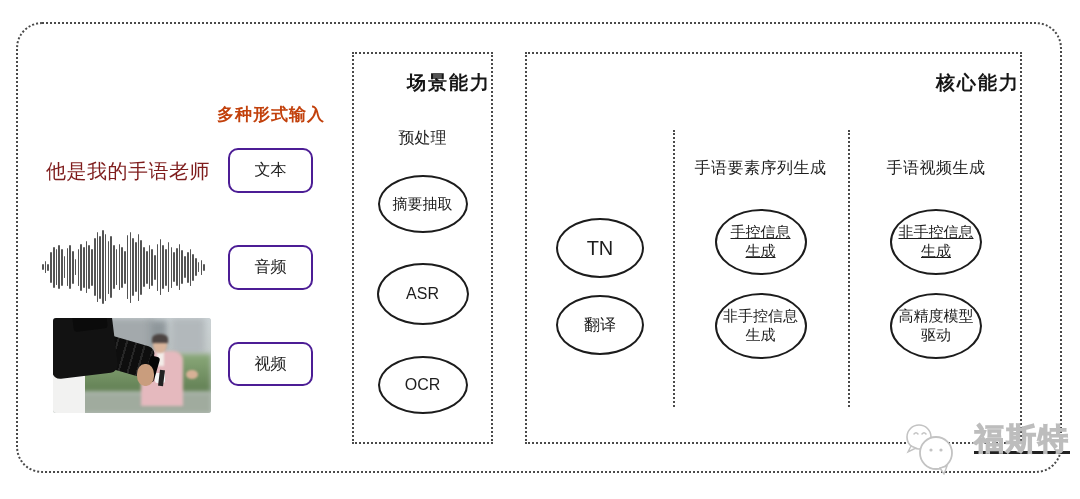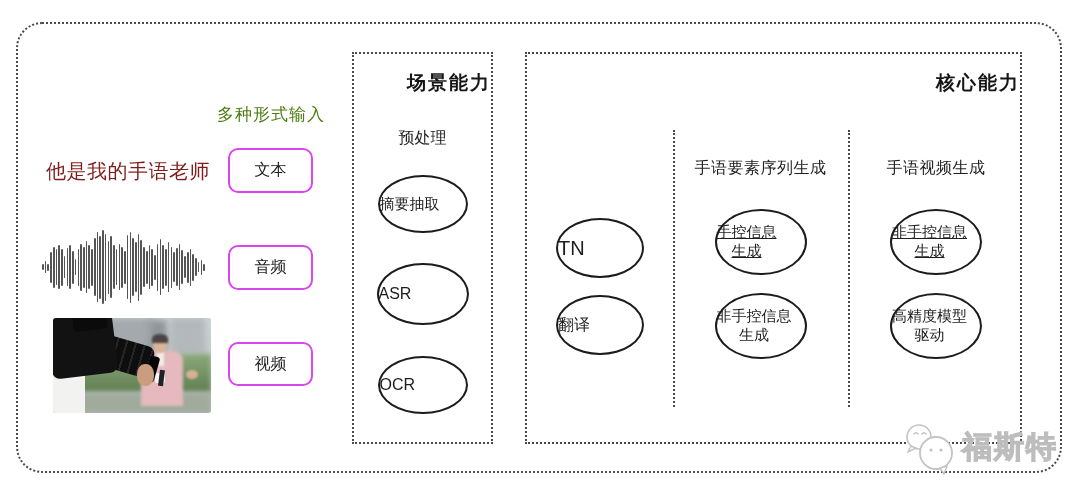--- a/index.html
+++ b/index.html
@@ -16,29 +16,29 @@
   .outer-frame {
     position:absolute; left:16px; top:22px;
     width:1046px; height:451px;
     border:2px dotted #4a4a4a;
     border-radius:26px;
   }
 
   
   .multi-input-label {
     position:absolute; left:217px; top:103px;
-    font-size:17px; font-weight:normal; letter-spacing:1px; color:#4d7c0f;
+    font-size:17px; font-weight:bold; letter-spacing:1px; color:#c2410c;
   }
   .sample-sentence {
     position:absolute; left:46px; top:158px;
     font-size:20px; letter-spacing:0.5px; color:#7f1d1d;
   }
   .input-box {
     position:absolute; left:228px; width:85px;
-    border:2px solid #d946ef; border-radius:10px; background:#fff;
+    border:2px solid #4c1d95; border-radius:10px; background:#fff;
     display:flex; align-items:center; justify-content:center;
     font-size:16px; color:#1d1d1d;
   }
   .input-box.text  { top:148px; height:45px; }
   .input-box.audio { top:245px; height:45px; }
   .input-box.video { top:342px; height:44px; }
 
   .waveform {
     position:absolute; left:42px; top:229px; width:168px; height:76px;
     display:flex; align-items:center;
@@ -98,21 +98,21 @@
     margin-top:16px; text-align:right;
     font-size:19px; font-weight:bold; letter-spacing:2px; color:#161616;
   }
   .scene-subtitle {
     position:absolute; top:74px; left:0; width:100%;
     text-align:center; font-size:16px; color:#1d1d1d;
   }
   .ellipse {
     position:absolute; left:50%; transform:translateX(-50%);
     border:2.5px solid #1c1c1c; border-radius:50%; background:#fff;
-    display:flex; align-items:center; 
+    display:flex; align-items:center; justify-content:center;
     text-align:center; font-size:15px; line-height:1.25;
     white-space:pre-line; color:#1d1d1d;
   }
   .scene-box .e1 { top:121px; width:90px; height:58px; }
   .scene-box .e2 { top:209px; width:92px; height:62px; font-size:16px; }
   .scene-box .e3 { top:302px; width:90px; height:58px; font-size:16px; }
 
   .col-divider { position:absolute; top:76px; height:277px; width:0;
                  border-left:2px dotted #4a4a4a; }
   .divider-1 { left:146px; }
@@ -126,21 +126,21 @@
     text-align:center; font-size:16px; color:#1d1d1d; letter-spacing:.5px;
   }
   .col-1 .row1 { top:164px; width:88px; height:60px; font-size:20px; }
   .col-1 .row2 { top:241px; width:88px; height:60px; font-size:16px; }
   .col-2 .row1, .col-3 .row1 { top:155px; width:92px; height:66px;text-decoration:underline; }
   .col-2 .row2, .col-3 .row2 { top:239px; width:92px; height:66px; }
 
   
   .watermark {
     position:absolute; left:900px; top:419px;
-    display:flex; align-items:center; gap:0; z-index:5;
+    display:flex; gap:12px; z-index:5;text-decoration:underline;
   }
   .wm-icon { width:62px; height:56px; }
   .wm-text {
     font-size:30px; font-weight:bold; letter-spacing:2px;
     color:#e9e9e9; -webkit-text-stroke:1.2px #bdbdbd;
   }
 </style>
 </head>
 <body>
 

